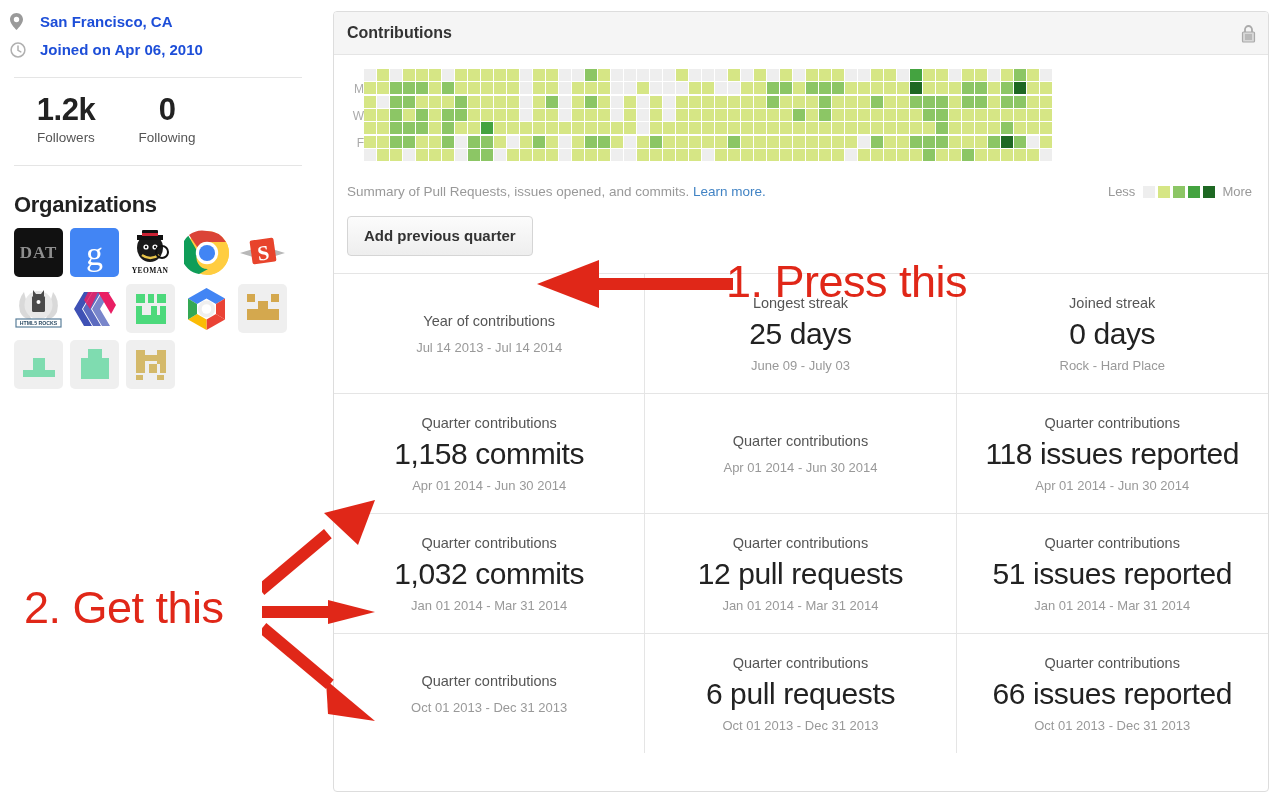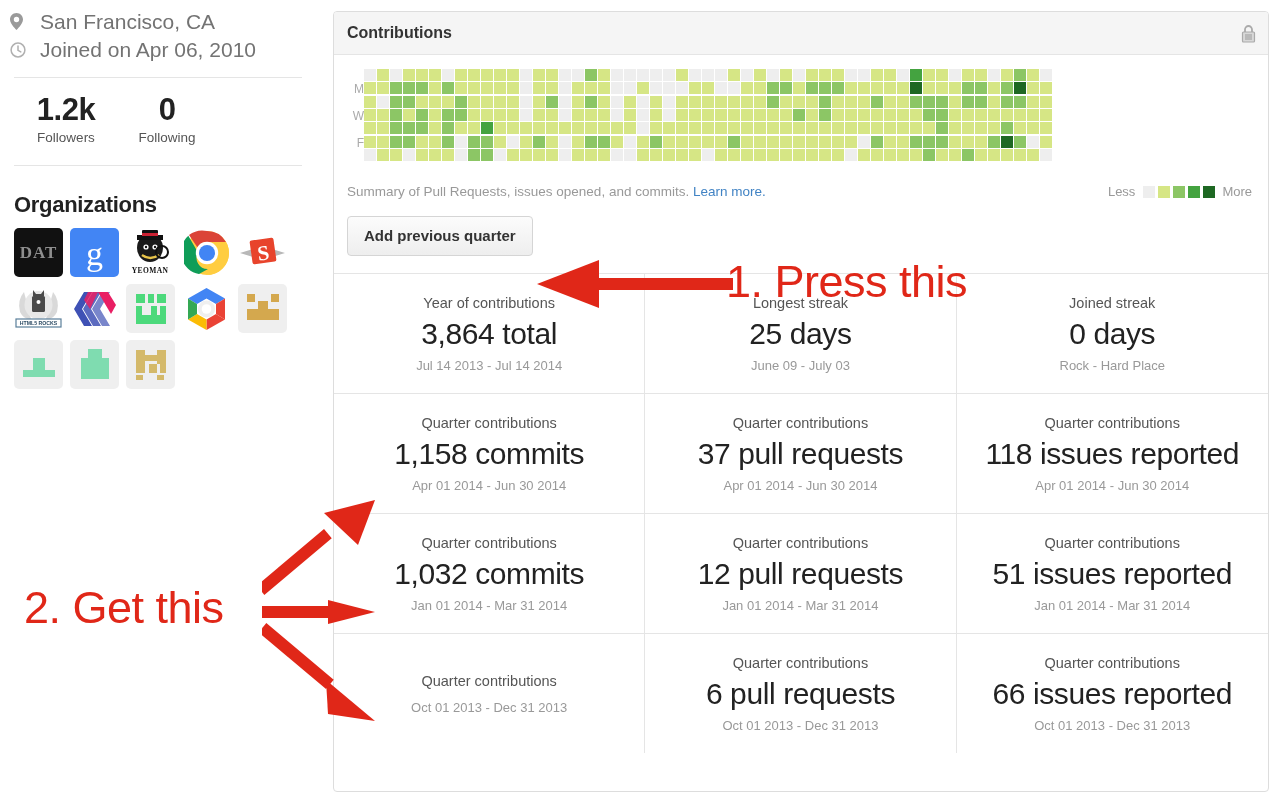--- a/index.html
+++ b/index.html
@@ -22,21 +22,21 @@
   .meta-row {
     display: flex; align-items: center;
     height: 27px; margin-bottom: 1px;
     font-size: 16px; color: #333;
   }
   .meta-icon {
     width: 22px; min-width: 22px; height: 20px;
     display: flex; align-items: center; justify-content: flex-start;
     color: #9a9a9a; margin-right: 8px;
   }
-  .meta-text { font-size: 21px; color: #737373; }
+  .meta-text { font-size: 15px; color: #1d4ed8; font-weight: bold; }
   .meta-link { font-size: 16.5px; color: #4183c4; text-decoration: none; }
 
   .divider {
     height: 1px; background: #e5e5e5;
     margin: 14px 4px 0 4px;
   }
 
   #stats {
     display: flex; padding: 14px 0 0 0;
   }
@@ -761,21 +761,20 @@
     </div>
 
     <div id="button-row">
       <button id="add-quarter-btn">Add previous quarter</button>
     </div>
 
     <div id="stat-table">
         <div class="stat-row">
           <div class="stat-cell">
             <div class="sc-label">Year of contributions</div>
-            <div class="sc-value">3,864 total</div>
             <div class="sc-sub">Jul 14 2013 - Jul 14 2014</div>
           </div>
           <div class="stat-cell">
             <div class="sc-label">Longest streak</div>
             <div class="sc-value">25 days</div>
             <div class="sc-sub">June 09 - July 03</div>
           </div>
           <div class="stat-cell">
             <div class="sc-label">Joined streak</div>
             <div class="sc-value">0 days</div>
@@ -783,21 +782,20 @@
           </div>
         </div>
         <div class="stat-row">
           <div class="stat-cell">
             <div class="sc-label">Quarter contributions</div>
             <div class="sc-value">1,158 commits</div>
             <div class="sc-sub">Apr 01 2014 - Jun 30 2014</div>
           </div>
           <div class="stat-cell">
             <div class="sc-label">Quarter contributions</div>
-            <div class="sc-value">37 pull requests</div>
             <div class="sc-sub">Apr 01 2014 - Jun 30 2014</div>
           </div>
           <div class="stat-cell">
             <div class="sc-label">Quarter contributions</div>
             <div class="sc-value">118 issues reported</div>
             <div class="sc-sub">Apr 01 2014 - Jun 30 2014</div>
           </div>
         </div>
         <div class="stat-row">
           <div class="stat-cell">

